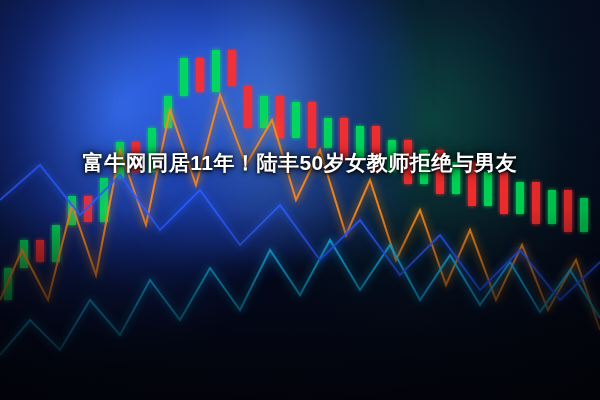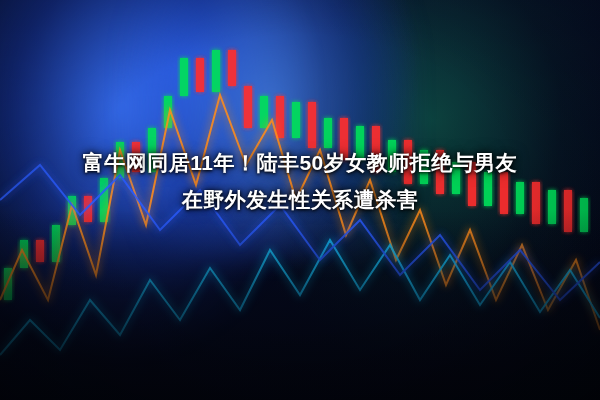--- a/index.html
+++ b/index.html
@@ -192,16 +192,15 @@
       </g>
   </svg>
 
   <div class="bg-dark-bottom"></div>
   <div class="bg-vignette"></div>
 
   <div class="headline-wrap">
     <div class="headline-line">
       <span class="brand">富牛网</span><span>同居11年！陆丰50岁女教师拒绝与男友</span>
     </div>
-    <div class="headline-line">在野外发生性关系遭杀害</div>
   </div>
 
 </div>
 
 </body></html>

